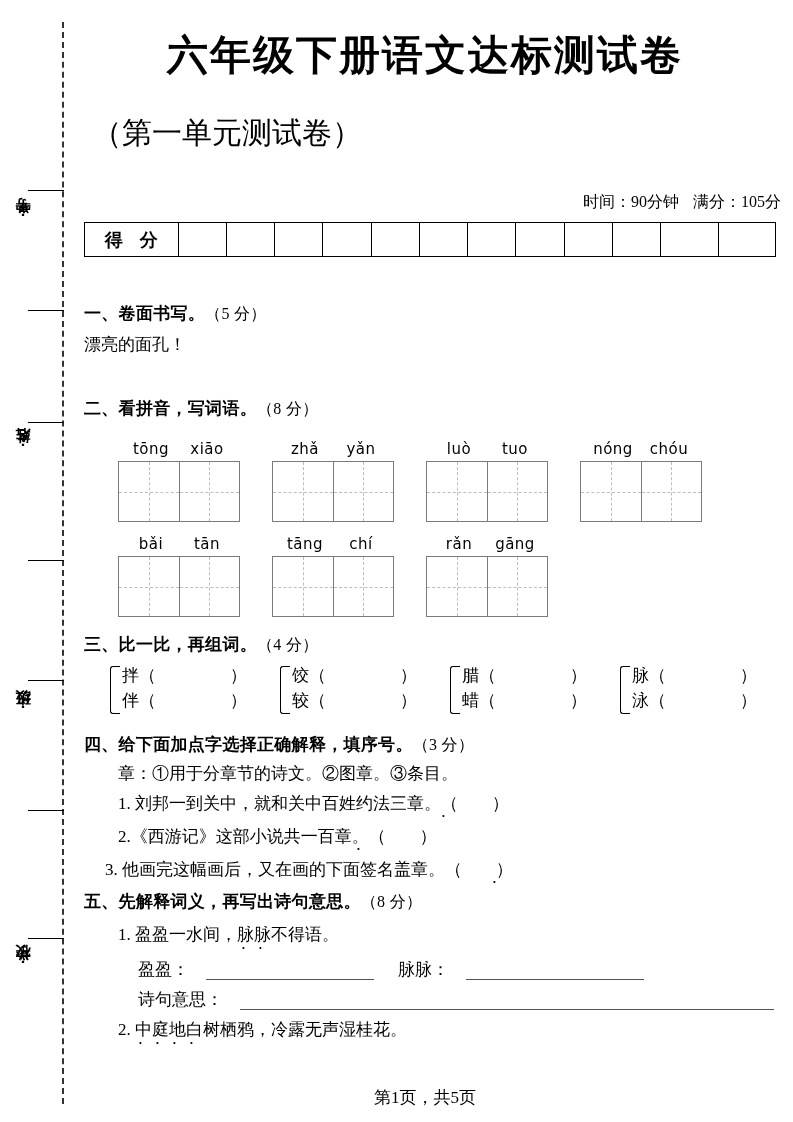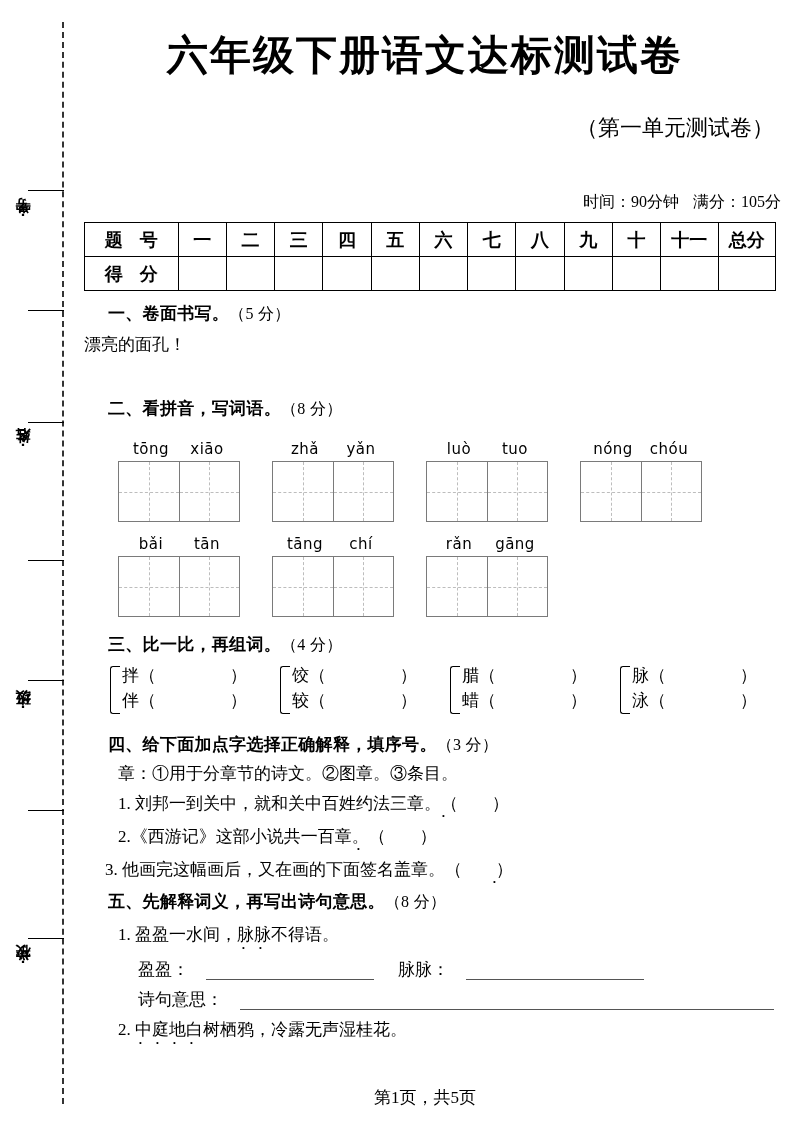--- a/index.html
+++ b/index.html
@@ -73,24 +73,24 @@
     width: 690px;
     text-align: center;
     font-size: 41px;
     font-weight: bold;
     letter-spacing: 2px;
     font-family: "Liberation Serif", serif;
     white-space: nowrap;
   }
   .subtitle {
     position: absolute;
-    left: 4px; top: 113px;
+    left: 12px; top: 113px;
     width: 690px;
-    text-align: right;
-    font-size: 22px;
+    text-align: left;
+    font-size: 30px;
     font-family: "Liberation Serif", serif;
     white-space: nowrap;
   }
   .meta {
     position: absolute;
     right: 12px; top: 192px;
     font-size: 16px;
     white-space: nowrap;
   }
   .meta span { margin-left: 10px; }
@@ -118,21 +118,20 @@
   .score-table td.wide     { width: 56px; }
 
   
   .sec-head {
     position: absolute;
     font-size: 17px;
     font-weight: bold;
     font-family: "Liberation Sans", sans-serif;
     white-space: nowrap;
     letter-spacing: 0.3px;
-    margin-left: 24px;
   }
   .sec-head .pts {
     font-weight: normal;
     font-family: "Liberation Serif", serif;
     font-size: 16px;
   }
   .para {
     position: absolute;
     font-size: 17px;
     line-height: 30px;
@@ -261,35 +260,20 @@
   <div class="title">六年级下册语文达标测试卷</div>
   <div class="subtitle">（第一单元测试卷）</div>
 
   <div class="meta">
     <span>时间：90分钟</span>
     <span>满分：105分</span>
   </div>
 
   <table class="score-table">
     <tbody>
-        <tr>
-      <td class="hdr-label">题 号</td>
-      <td class="numcol">一</td>
-      <td class="numcol">二</td>
-      <td class="numcol">三</td>
-      <td class="numcol">四</td>
-      <td class="numcol">五</td>
-      <td class="numcol">六</td>
-      <td class="numcol">七</td>
-      <td class="numcol">八</td>
-      <td class="numcol">九</td>
-      <td class="numcol">十</td>
-      <td class="wide">十一</td>
-      <td class="wide">总分</td>
-    </tr>
     <tr>
       <td class="hdr-label">得 分</td>
       <td class="numcol"></td>
       <td class="numcol"></td>
       <td class="numcol"></td>
       <td class="numcol"></td>
       <td class="numcol"></td>
       <td class="numcol"></td>
       <td class="numcol"></td>
       <td class="numcol"></td>

